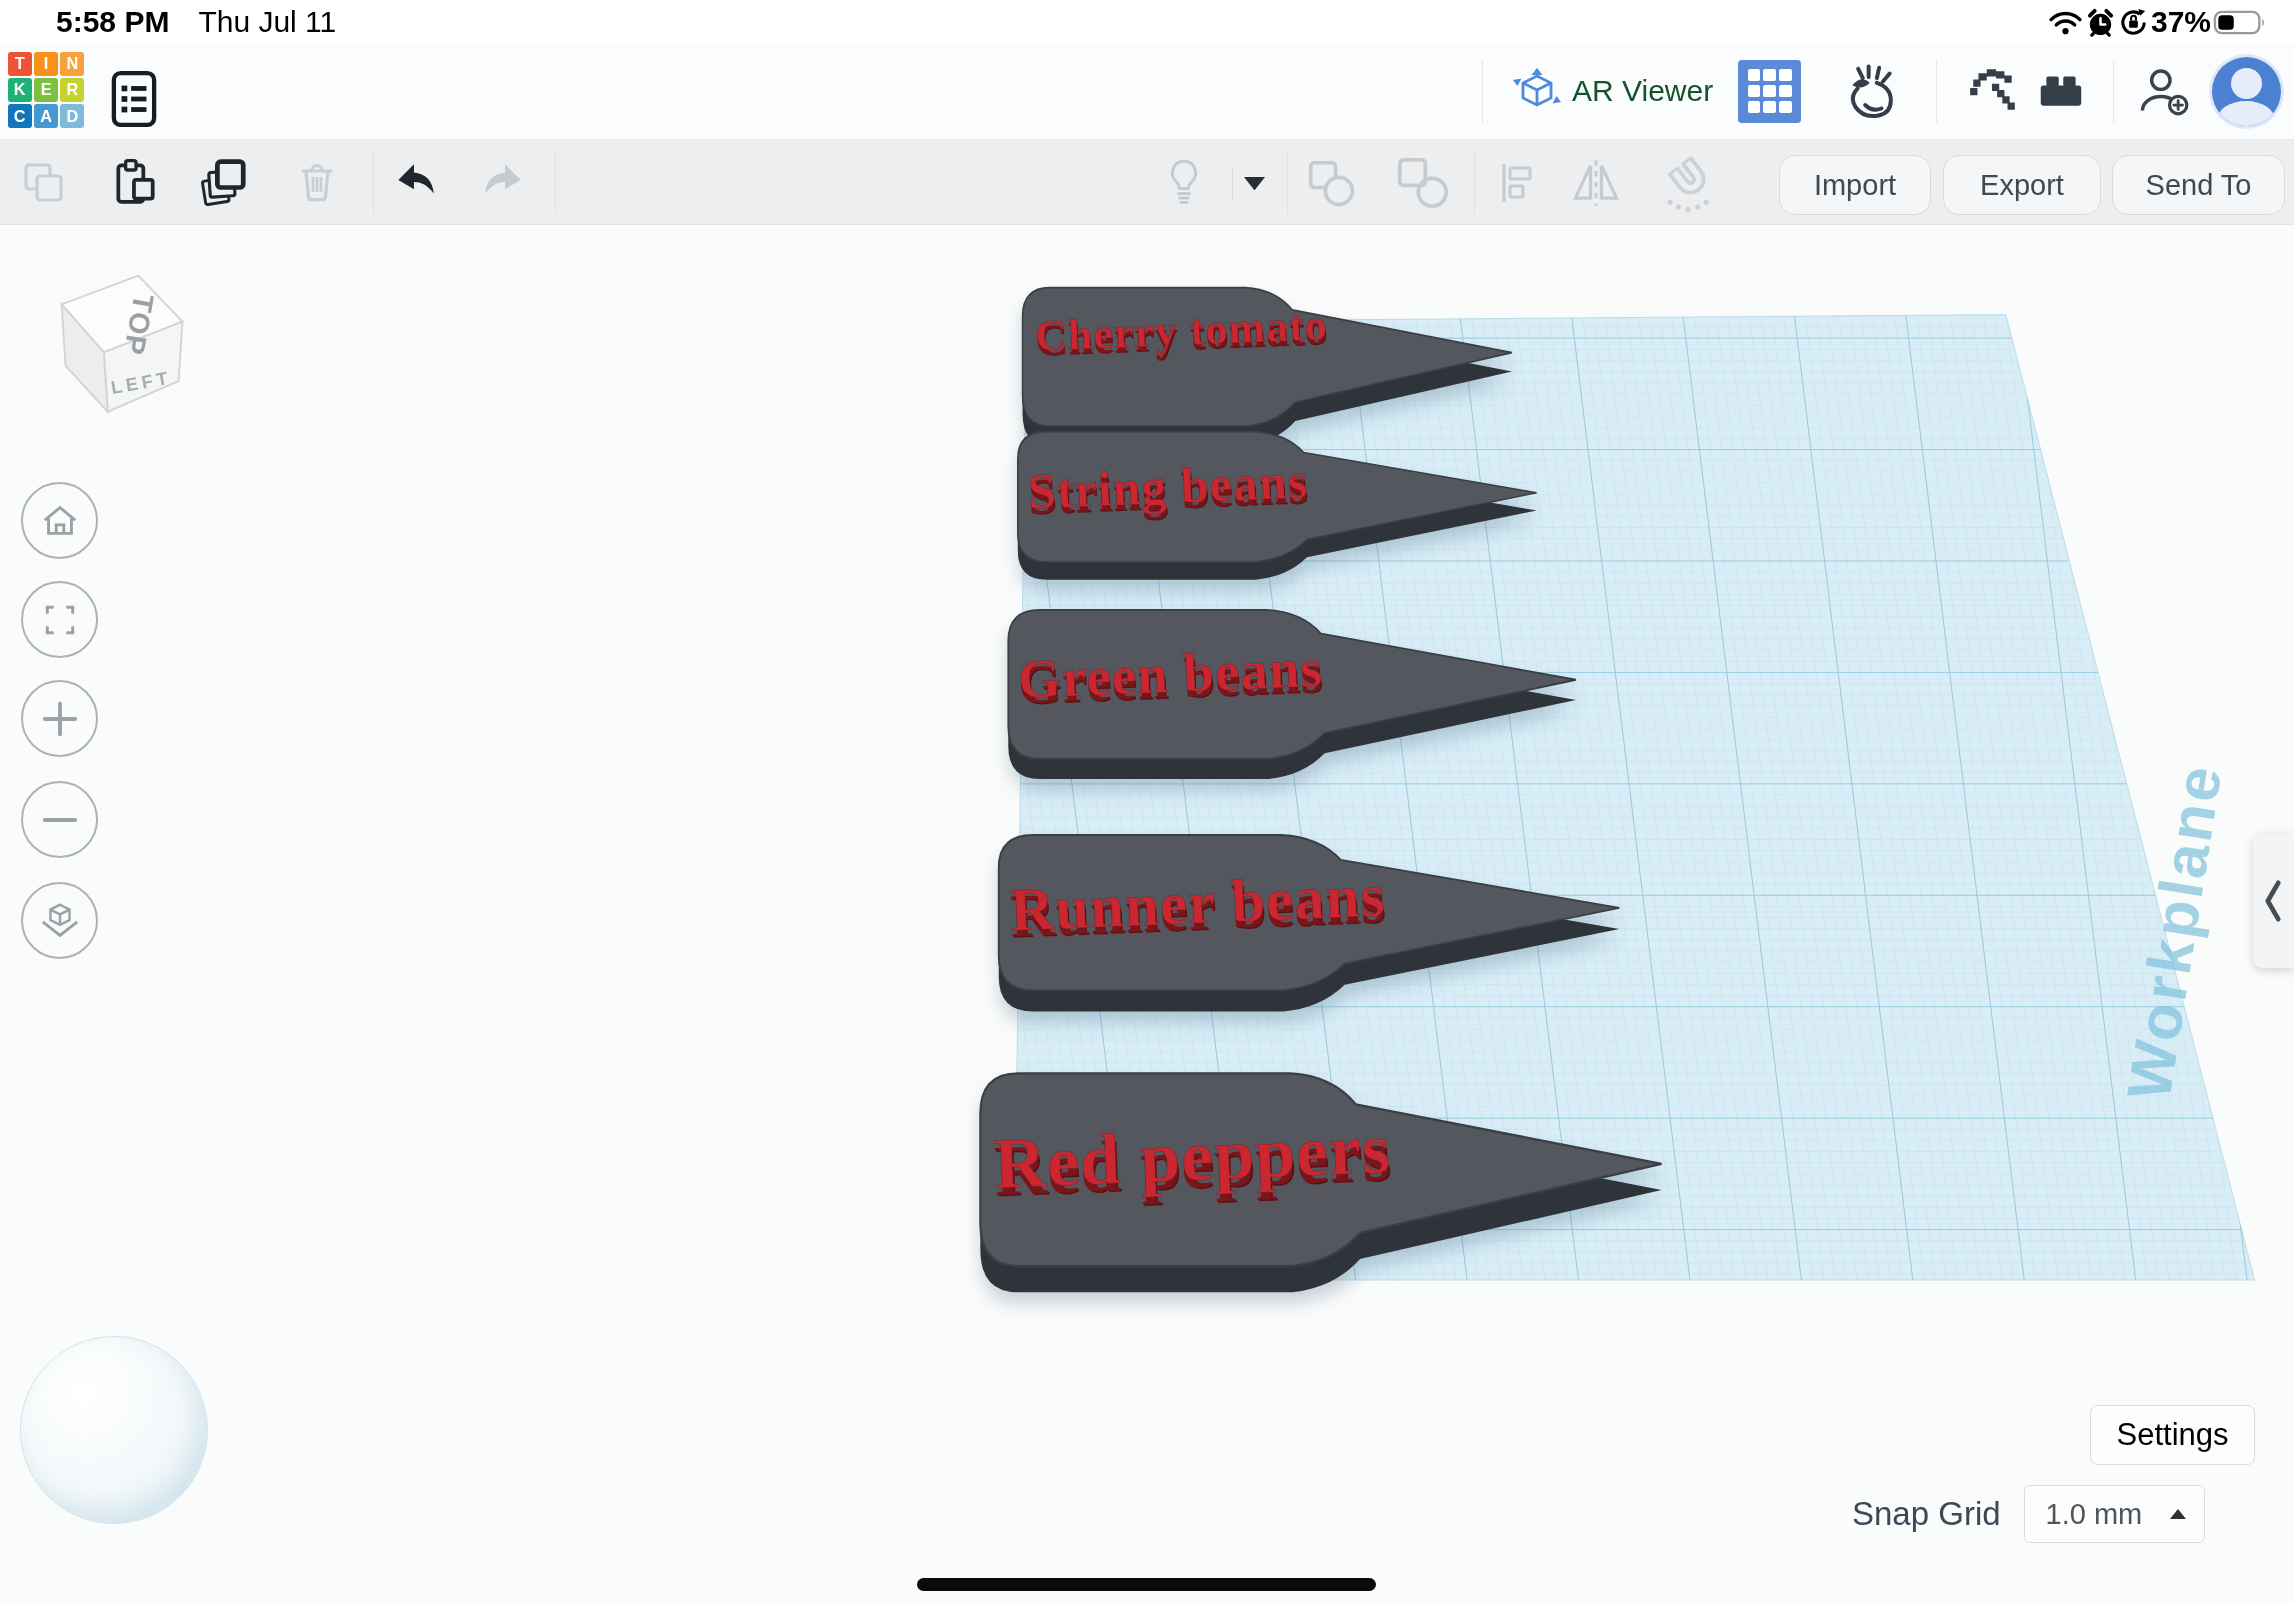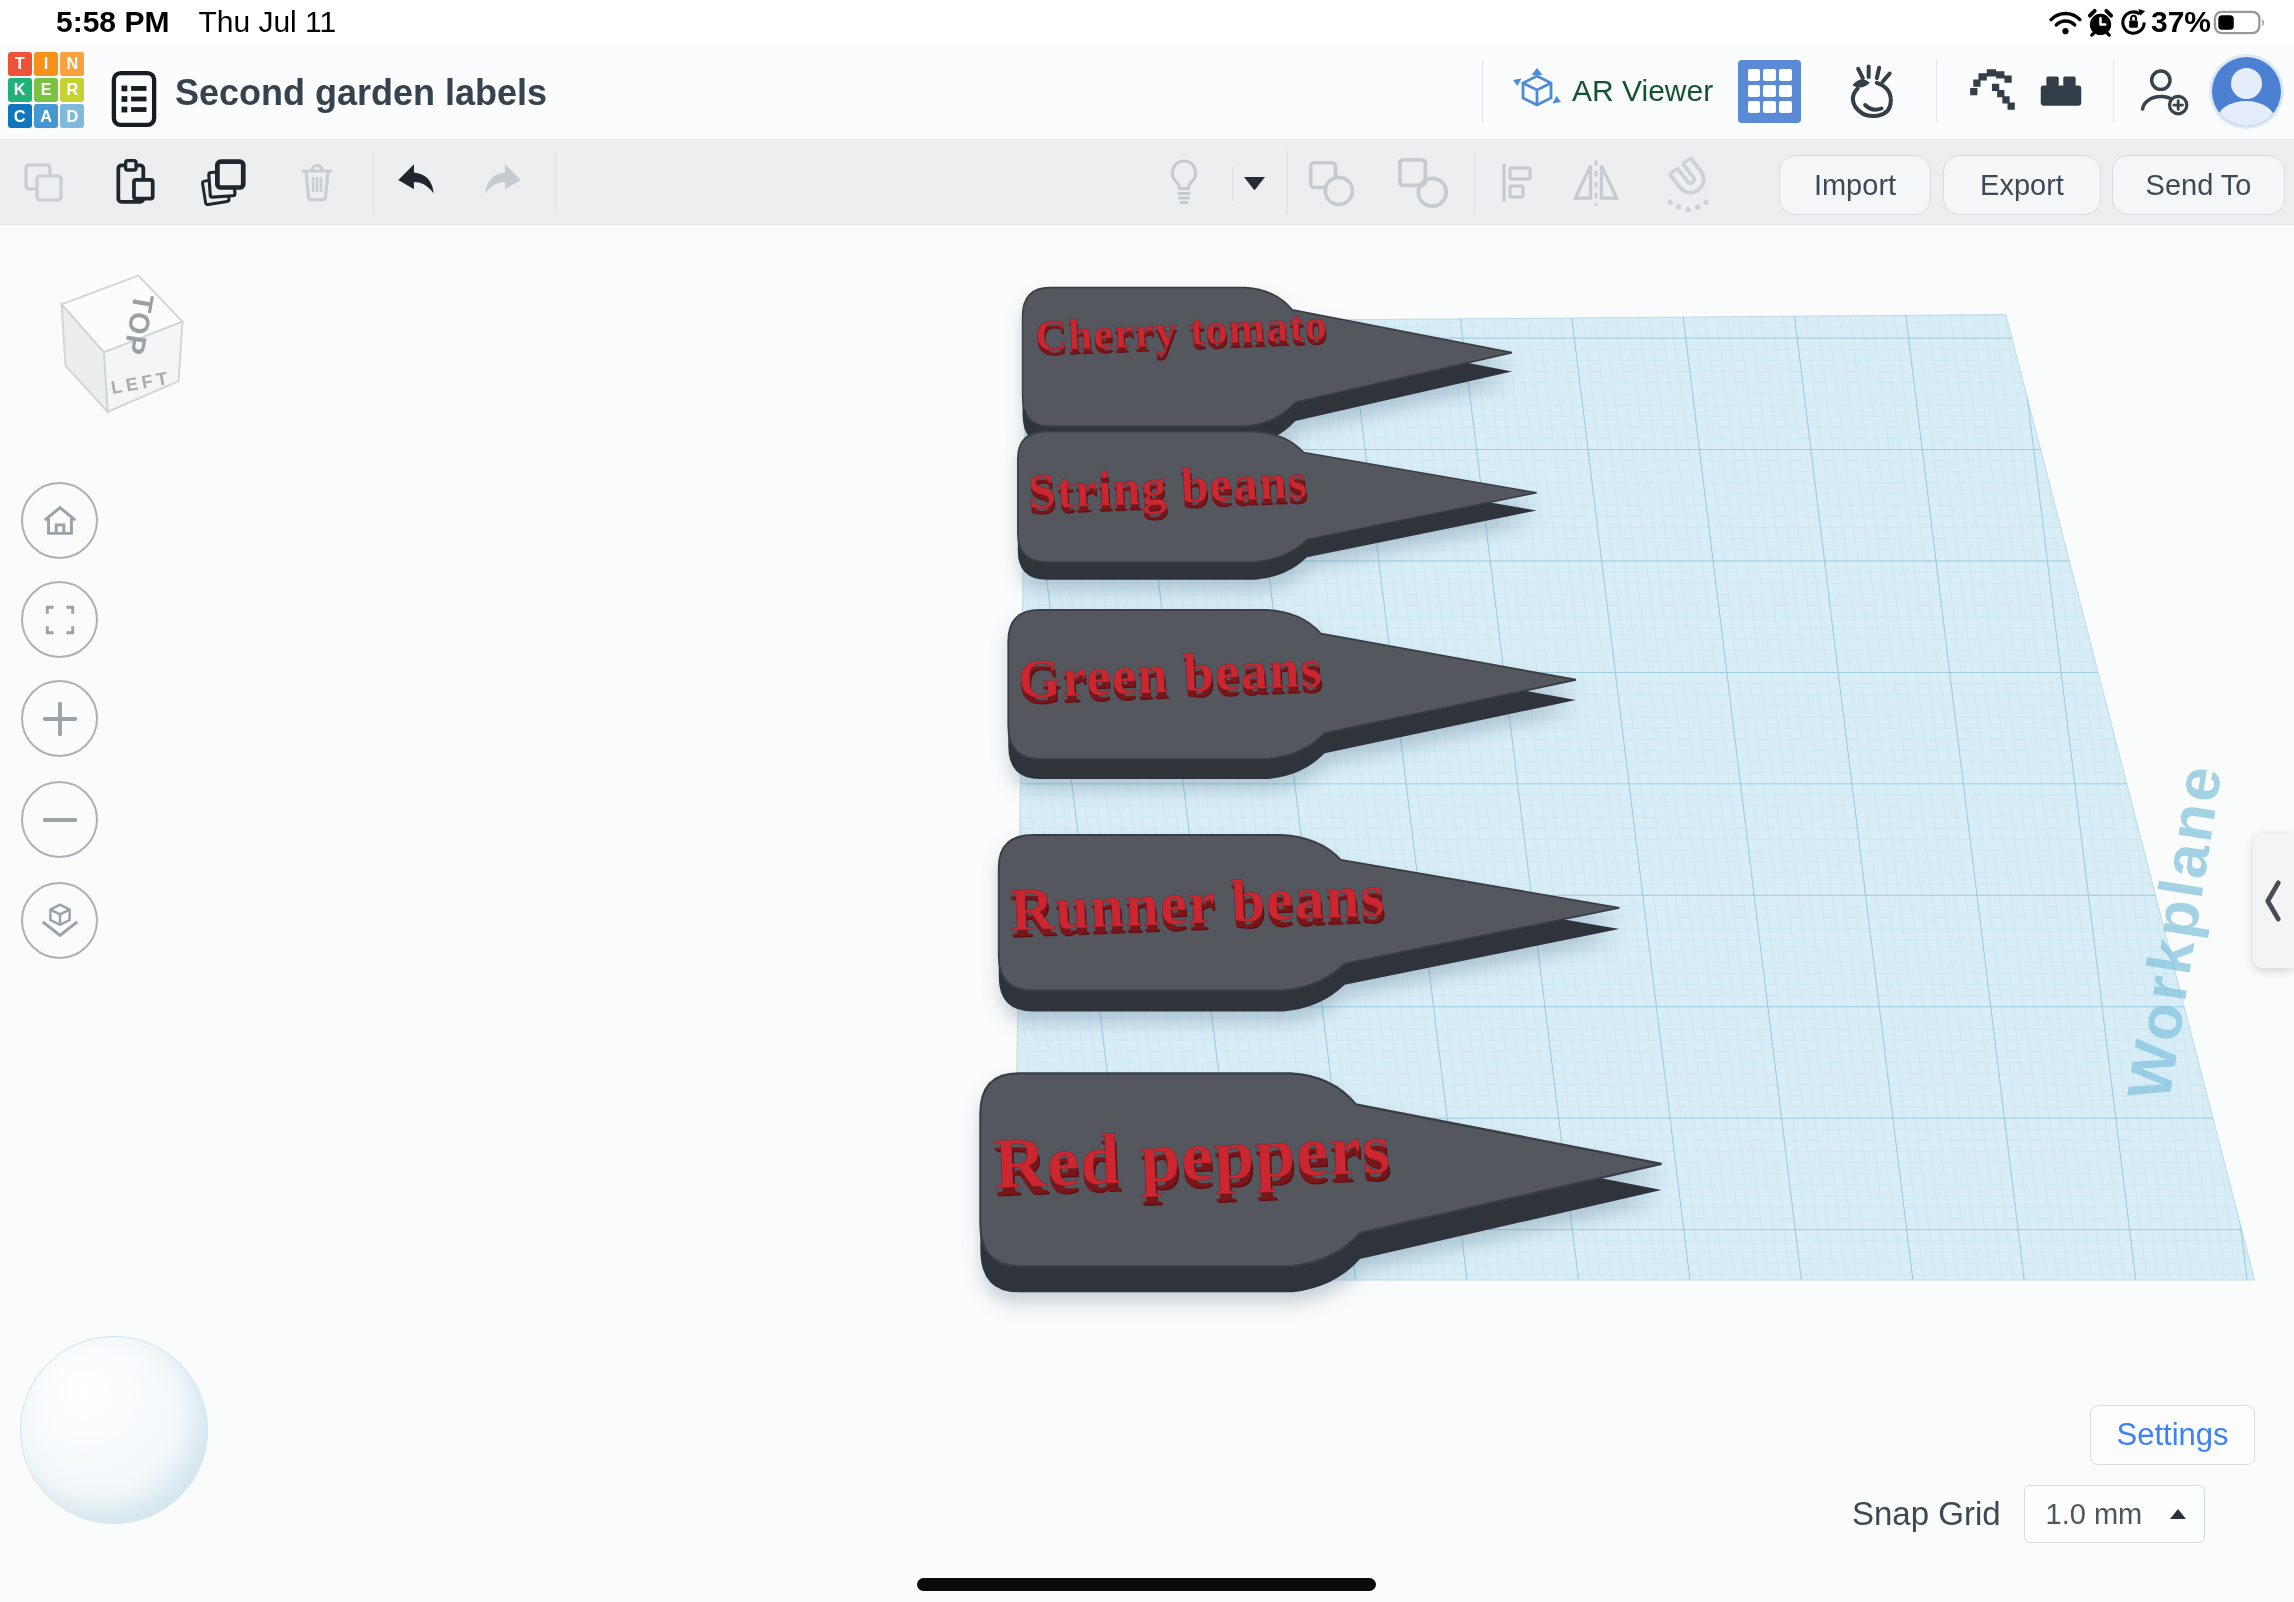--- a/index.html
+++ b/index.html
@@ -76,21 +76,21 @@
       border-radius:9.6px 0 0 9.6px;box-shadow:0 2.9px 9.6px rgba(0,0,0,.16);
       display:flex;align-items:center;justify-content:center;}
 
   
   .orbit-ball{position:absolute;left:20px;top:1110px;width:186px;height:186px;border-radius:50%;
       background:radial-gradient(circle at 35% 30%, #ffffff 0%, #f3f8fa 55%, #ddebf3 100%);
       border:1.9px solid #cfe4ee;box-shadow:inset -9.6px -11.5px 23px rgba(150,190,210,.25);}
 
   
   .settings-btn{position:absolute;left:2090px;top:1179px;width:165px;height:60px;background:#fdfdfd;
-      border:1.4px solid #d8dbde;border-radius:7.7px;color:#3b82f6;font-size:31px;
+      border:1.4px solid #d8dbde;border-radius:7.7px;color:#000000;font-size:31px;
       display:flex;align-items:center;justify-content:center;box-sizing:border-box;}
   .snap-row{position:absolute;left:1852px;top:1259px;height:58px;display:flex;align-items:center;gap:23px;}
   .snap-label{font-size:33px;color:#3c4954;}
   .snap-dd{width:181px;height:58px;background:#fdfdfd;border:1.4px solid #d8dbde;border-radius:5.8px;
       display:flex;align-items:center;justify-content:space-between;box-sizing:border-box;padding:0 17.3px 0 21px;
       color:#4b565f;font-size:29px;}
   .snap-caret{width:0;height:0;border-left:8.6px solid transparent;border-right:8.6px solid transparent;
       border-bottom:10.6px solid #2a3138;}
 
   
@@ -151,21 +151,20 @@
         <rect x="3" y="3" width="42" height="54" rx="7" fill="none" stroke="#171c22" stroke-width="4.5"></rect>
         <rect x="11" y="16" width="6" height="6" fill="#171c22"></rect>
           <rect x="21" y="16.5" width="16" height="5" fill="#171c22"></rect>
         <rect x="11" y="27" width="6" height="6" fill="#171c22"></rect>
           <rect x="21" y="27.5" width="16" height="5" fill="#171c22"></rect>
         <rect x="11" y="38" width="6" height="6" fill="#171c22"></rect>
           <rect x="21" y="38.5" width="16" height="5" fill="#171c22"></rect>
       </svg>
     </div>
 
-    <div class="doc-title">Second garden labels</div>
 
     <div class="header-right">
       <div class="vdiv" style="margin-right:29px;"></div>
 
       <div style="display:flex;align-items:center;">
         <svg width="50" height="50" viewBox="0 0 50 48">
           <path d="M25 9 L39 16 L39 31 L25 38 L11 31 L11 16 Z" fill="none" stroke="#4d8bd8" stroke-width="2.8"></path>
           <path d="M11 16 L25 23 L39 16 M25 23 V38" fill="none" stroke="#4d8bd8" stroke-width="2.8"></path>
           <path d="M25 1 l5.5 7 h-11 Z" fill="#4d8bd8"></path>
           <path d="M1 13 l8.5-1.5 -4 7.5 Z" fill="#4d8bd8"></path>

